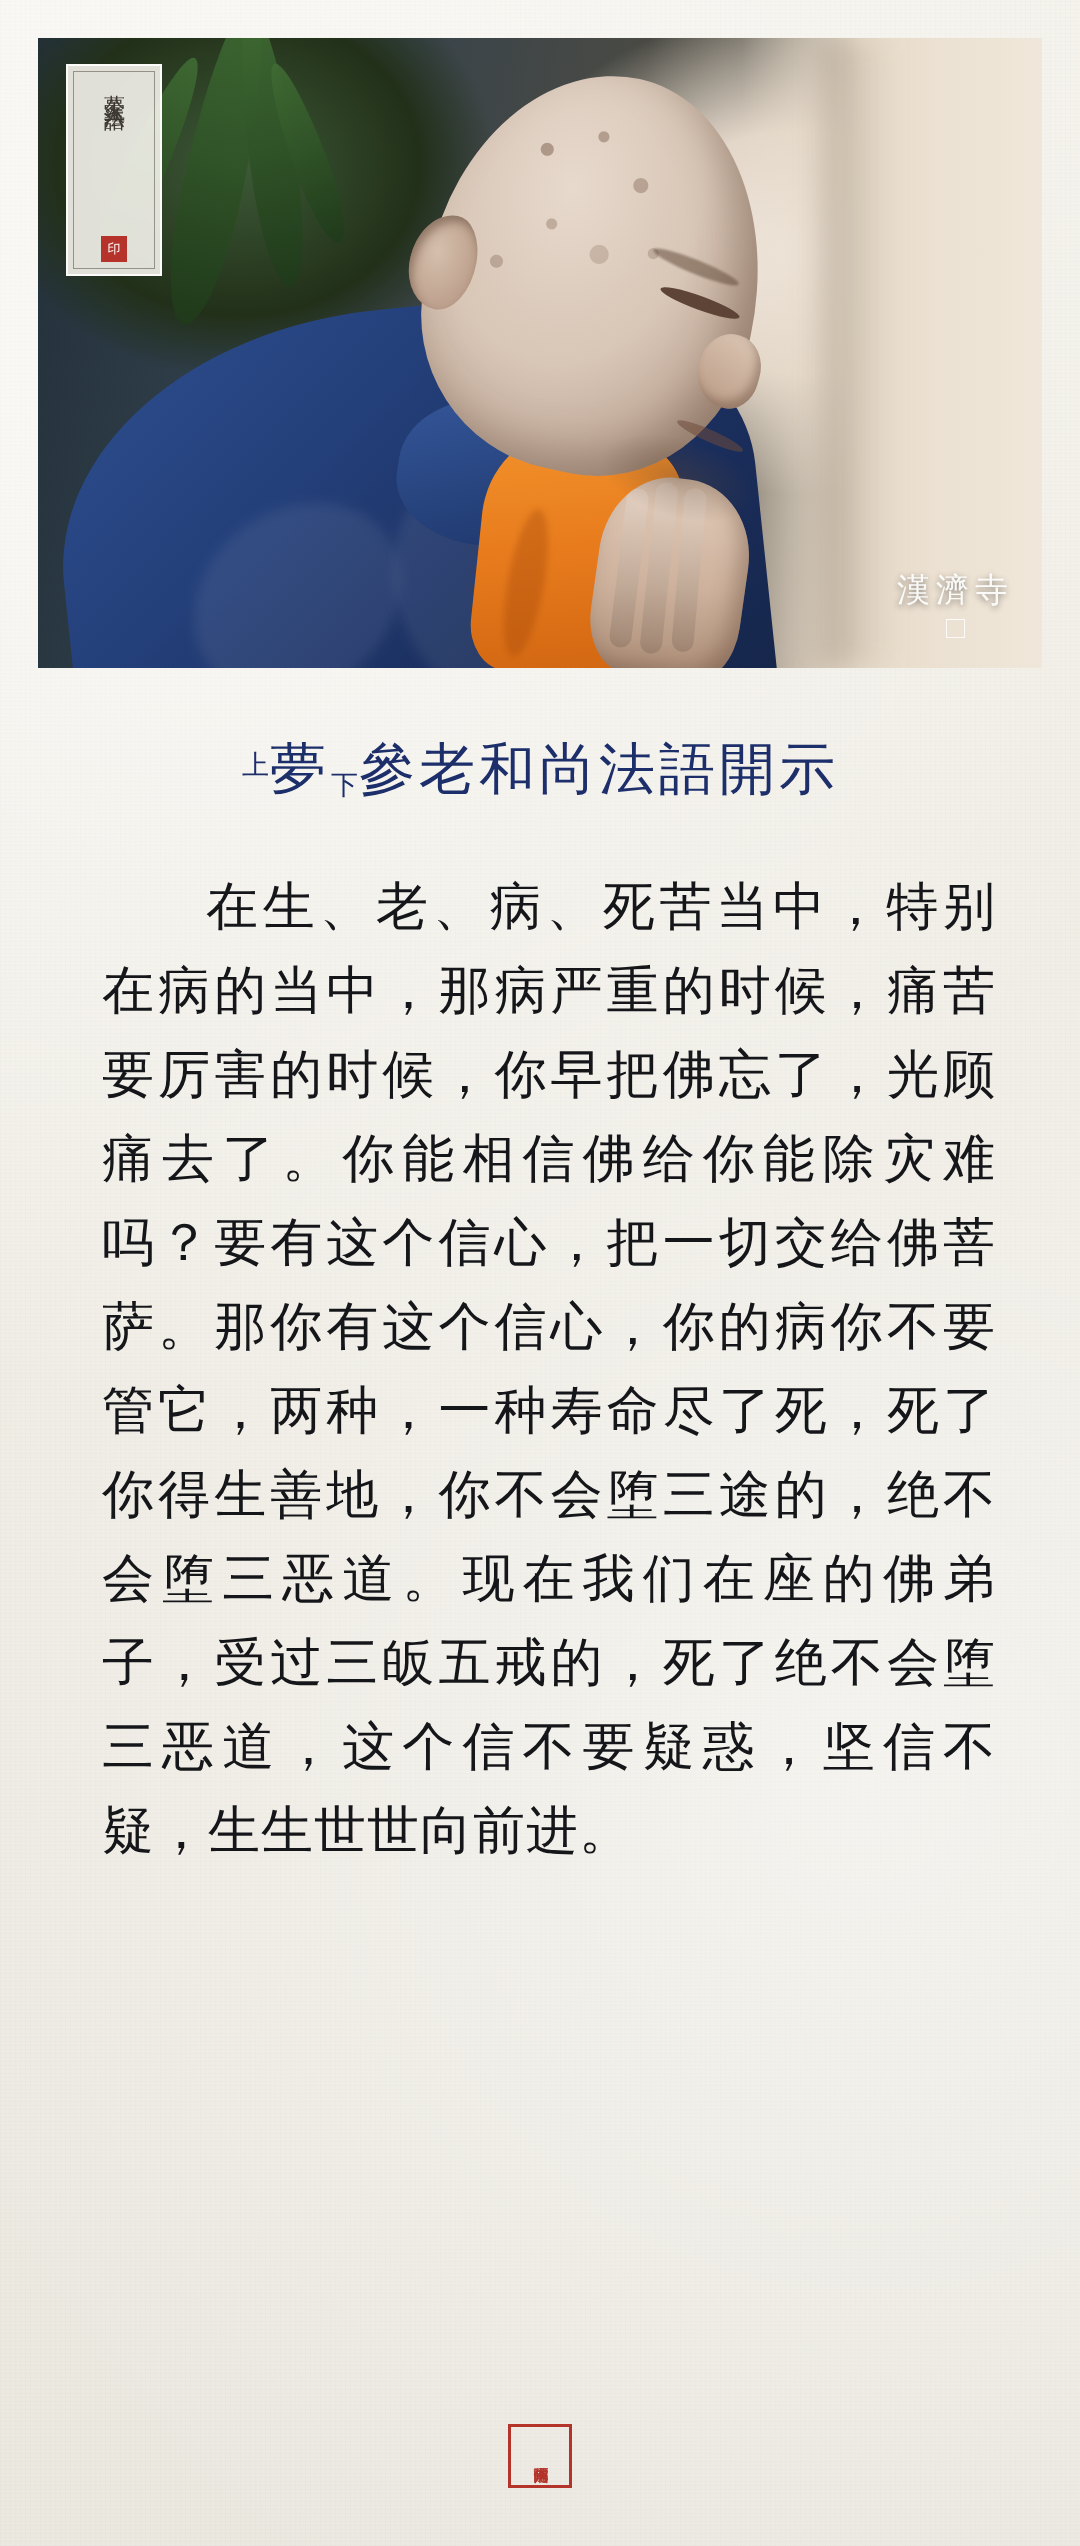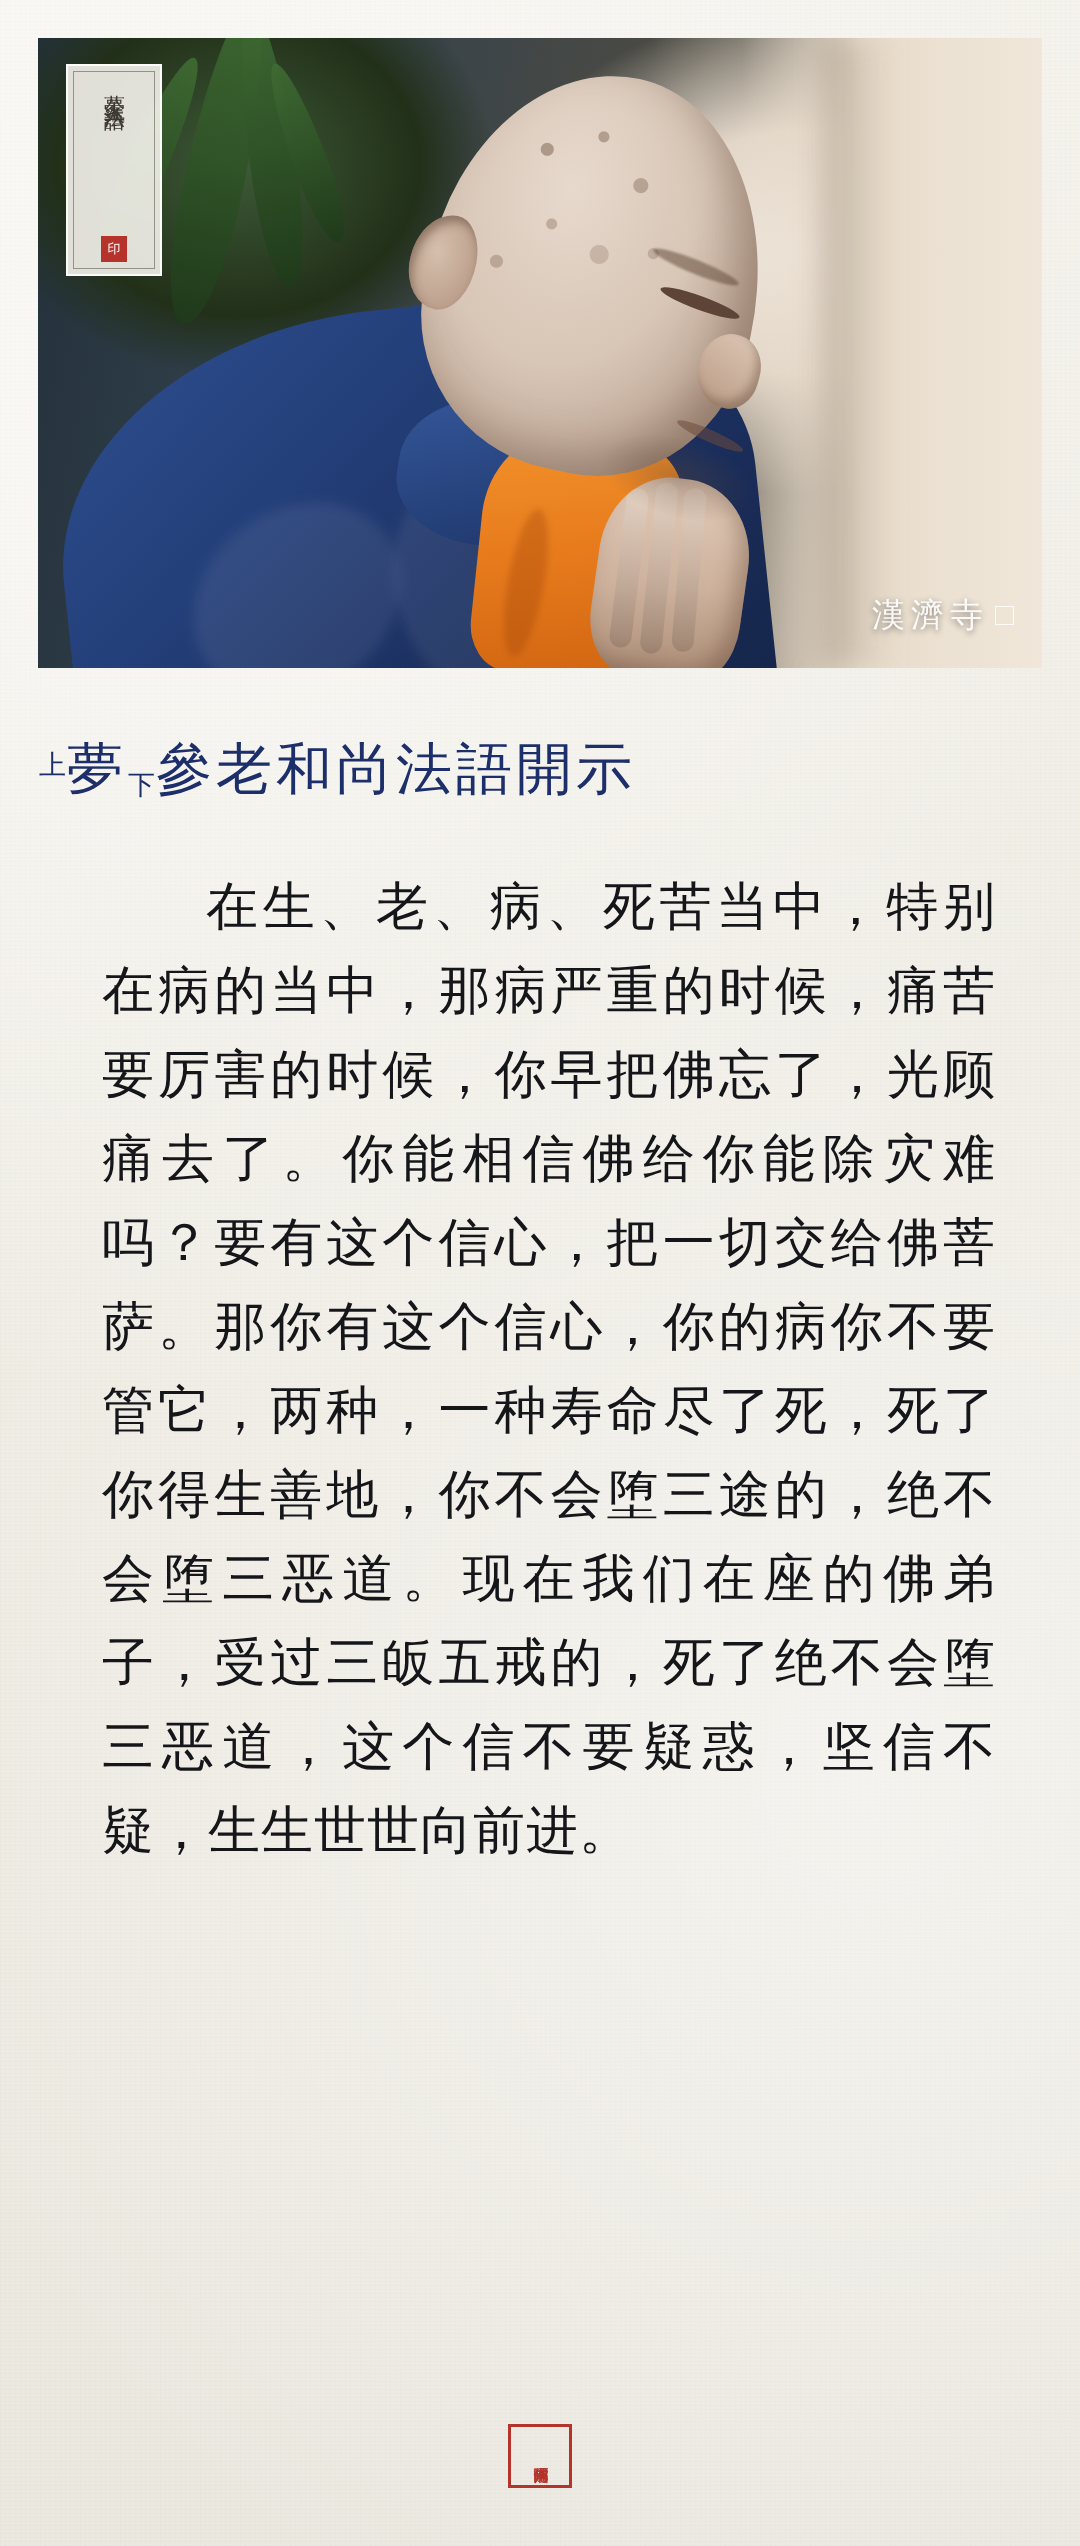--- a/index.html
+++ b/index.html
@@ -265,30 +265,32 @@
     position: absolute;
     right: 28px; bottom: 30px;
     display: flex;
     align-items: center;
     gap: 6px;
     color: rgba(255,255,255,.92);
     font-family: "DejaVu Serif", serif;
     font-size: 33px;
     letter-spacing: 6px;
     text-shadow: 0 2px 6px rgba(0,0,0,.45);
+    flex-direction: column;
   }
   .photo-watermark .wm-stamp {
     width: 17px; height: 17px;
     border: 1px solid rgba(255,255,255,.85);
     display: inline-block;
   }
 
   
   .heading {
     margin-top: 64px;
+    text-align: center;
     color: #1d2f6b;
     font-family: "DejaVu Serif", serif;
     font-size: 56px;
     letter-spacing: 4px;
     white-space: nowrap;
   }
   .heading .small-mark {
     font-size: 27px;
     vertical-align: 14px;
     letter-spacing: 0;

